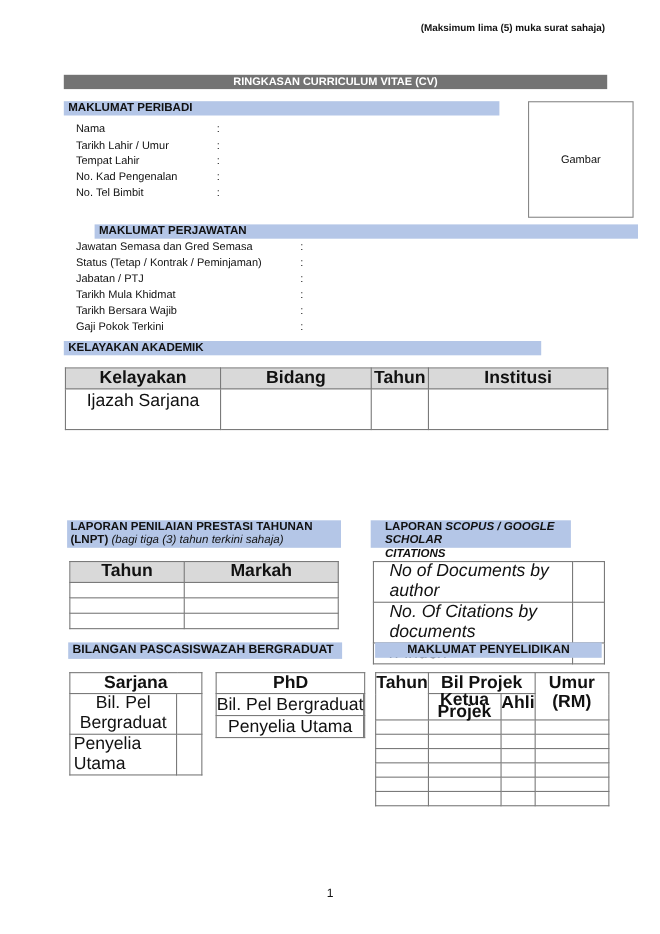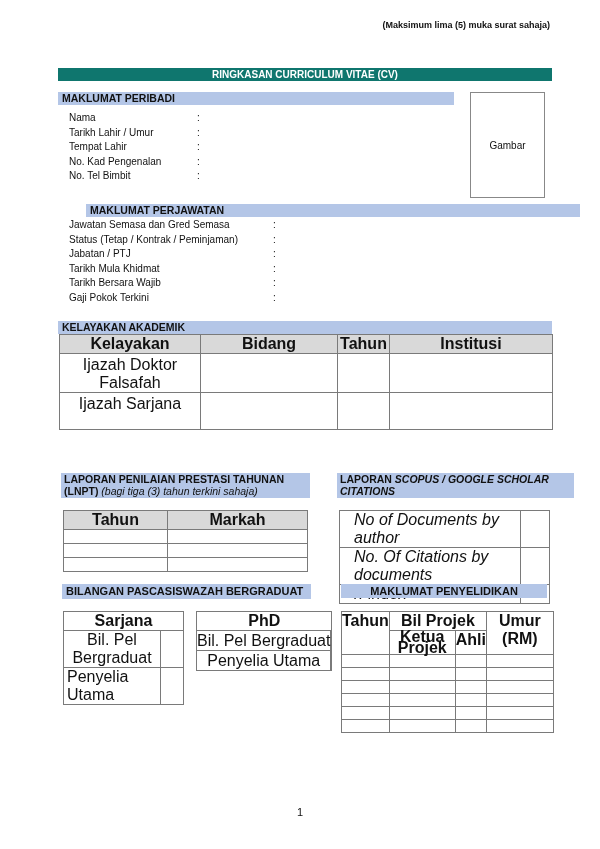--- a/index.html
+++ b/index.html
@@ -1,25 +1,25 @@
 <!DOCTYPE html>
 <html><head>
 <meta charset="utf-8">
 <style>
   html, body { margin: 0; padding: 0; background: #ffffff; }
   body { width: 600px; height: 849px; position: relative; overflow: hidden;
          font-family: "Liberation Sans", sans-serif; color: #111; font-size: 10px; }
   .abs { position: absolute; }
   .note { right: 50px; top: 20px; font-size: 9px; font-weight: bold; }
-  .title-bar { left: 58px; top: 68px; width: 494px; height: 13px; background: #0f766e; color: #fff;
+  .title-bar { left: 58px; top: 68px; width: 494px; height: 13px; background: #737373; color: #fff;
                font-weight: bold; font-size: 10px; text-align: center; line-height: 13px; }
   .sec-head { background: #b4c6e7; font-weight: bold; font-size: 10.5px; line-height: 13px; height: 13px; padding-left: 4px; box-sizing: border-box; }
   .kv { font-size: 10px; line-height: 14.6px; }
   .kv .row { display: flex; }
-  .photo { left: 470px; top: 92px; width: 75px; height: 106px; border: 1px solid #888; box-sizing: border-box;
+  .photo { left: 480px; top: 92px; width: 96px; height: 106px; border: 1px solid #888; box-sizing: border-box;
            display: flex; align-items: center; justify-content: center; font-size: 10px; }
   table { border-collapse: collapse; font-size: 16px; }
   td, th { border: 1px solid #7a7a7a; padding: 0; }
   th { font-weight: bold; }
   .gray-head th { background: #d9d9d9; }
   .page-num { left: 0; width: 600px; top: 806px; text-align: center; font-size: 11px; }
 </style>
 </head>
 <body>
 
@@ -74,36 +74,30 @@
   <div class="row">
       <span style="width:204px">Tarikh Bersara Wajib</span>
       <span>:</span>
     </div>
   <div class="row">
       <span style="width:204px">Gaji Pokok Terkini</span>
       <span>:</span>
     </div>
 </div>
 
-<div class="abs sec-head" style="left:58px; top:321px; width:494px;">KELAYAKAN AKADEMIK</div>
+<div class="abs sec-head" style="left:58px; top:310px; width:434px;">KELAYAKAN AKADEMIK</div>
 <table class="abs gray-head" style="left:59px; top:334px; width:494px;">
   <tbody>
       <tr style="height:15px;">
     <th style="width:140px">Kelayakan</th>
     <th style="width:136px">Bidang</th>
     <th style="width:51px">Tahun</th>
     <th>Institusi</th>
   </tr>
   <tr style="height:37px; vertical-align:top;">
-    <td style="text-align:center; padding-top:2px;">Ijazah Doktor Falsafah</td>
-    <td></td>
-        <td></td>
-        <td></td>
-  </tr>
-  <tr style="height:37px; vertical-align:top;">
     <td style="text-align:center; padding-top:2px;">Ijazah Sarjana</td>
     <td></td>
         <td></td>
         <td></td>
   </tr>
 </tbody>
   </table>
 
 <div class="abs" style="left:61px; top:473px; width:249px; height:25px; background:#b4c6e7; font-size:10.5px; line-height:12px; padding-left:3px; box-sizing:border-box;">
   <b>LAPORAN PENILAIAN PRESTASI TAHUNAN</b><br>
@@ -124,21 +118,21 @@
         <td></td>
         <td></td>
       </tr>
   <tr style="height:14px;">
         <td></td>
         <td></td>
       </tr>
 </tbody>
   </table>
 
-<div class="abs" style="left:337px; top:473px; width:237px; height:25px; background:#b4c6e7; font-size:10.5px; line-height:12px; padding-left:3px; box-sizing:border-box; font-weight:bold;">
+<div class="abs" style="left:337px; top:473px; width:182px; height:25px; background:#b4c6e7; font-size:10.5px; line-height:12px; padding-left:13px; box-sizing:border-box; font-weight:bold;">
   <span>LAPORAN </span><i>SCOPUS / GOOGLE SCHOLAR</i><br>
   <i>CITATIONS</i>
 </div>
 <table class="abs" style="left:339px; top:510px; width:211px;">
   <tbody>
       <tr style="height:25px;">
         <td style="width:166px; padding-left:14px; font-style:italic;">No of Documents by author</td>
         <td></td>
       </tr>
   <tr style="height:15px;">

